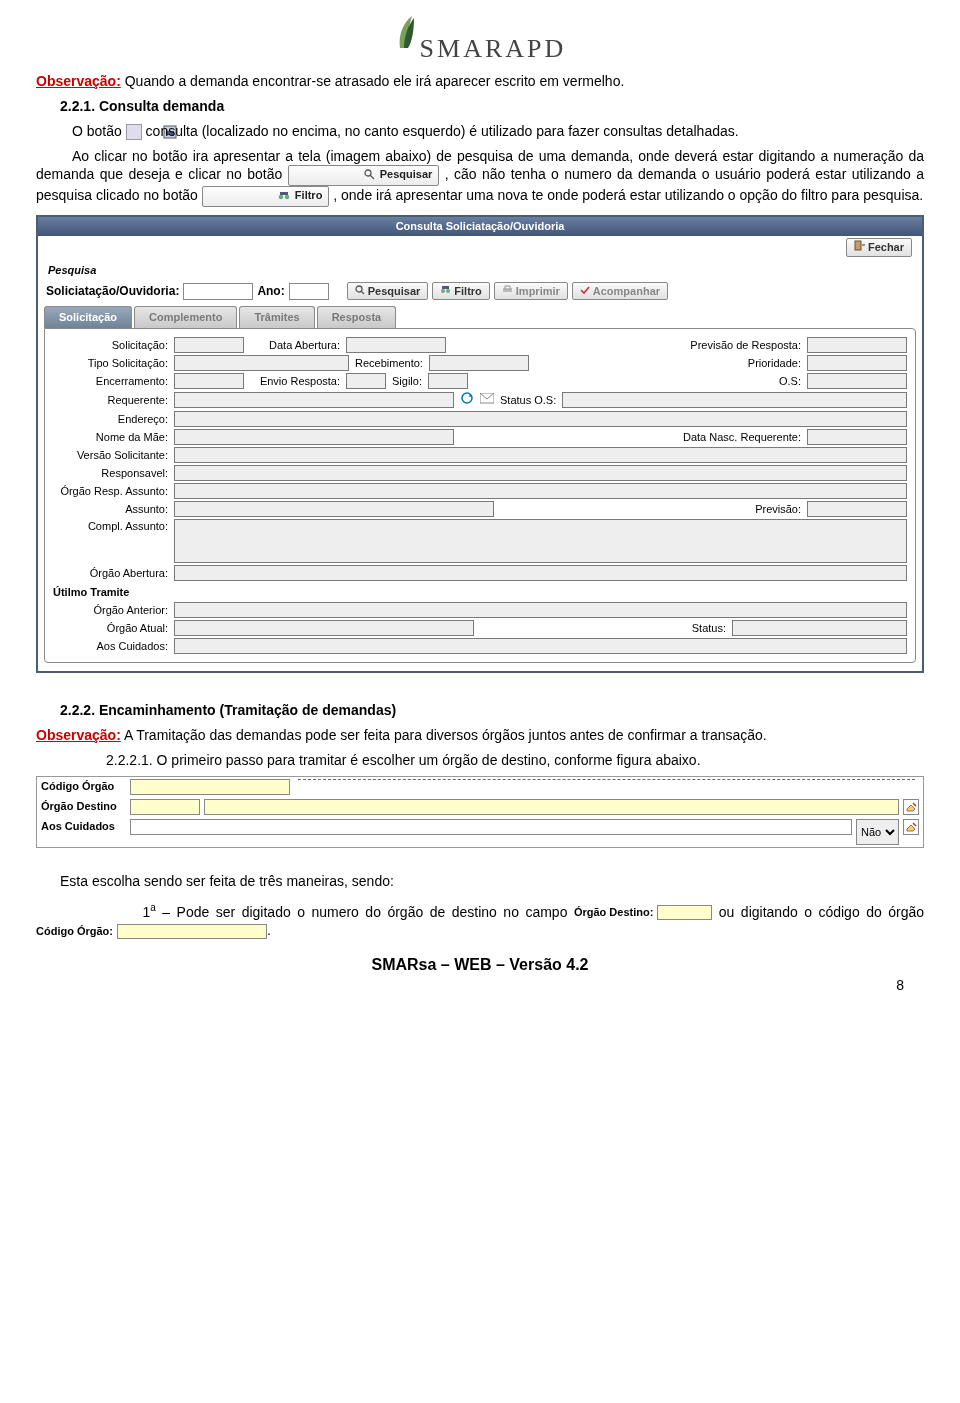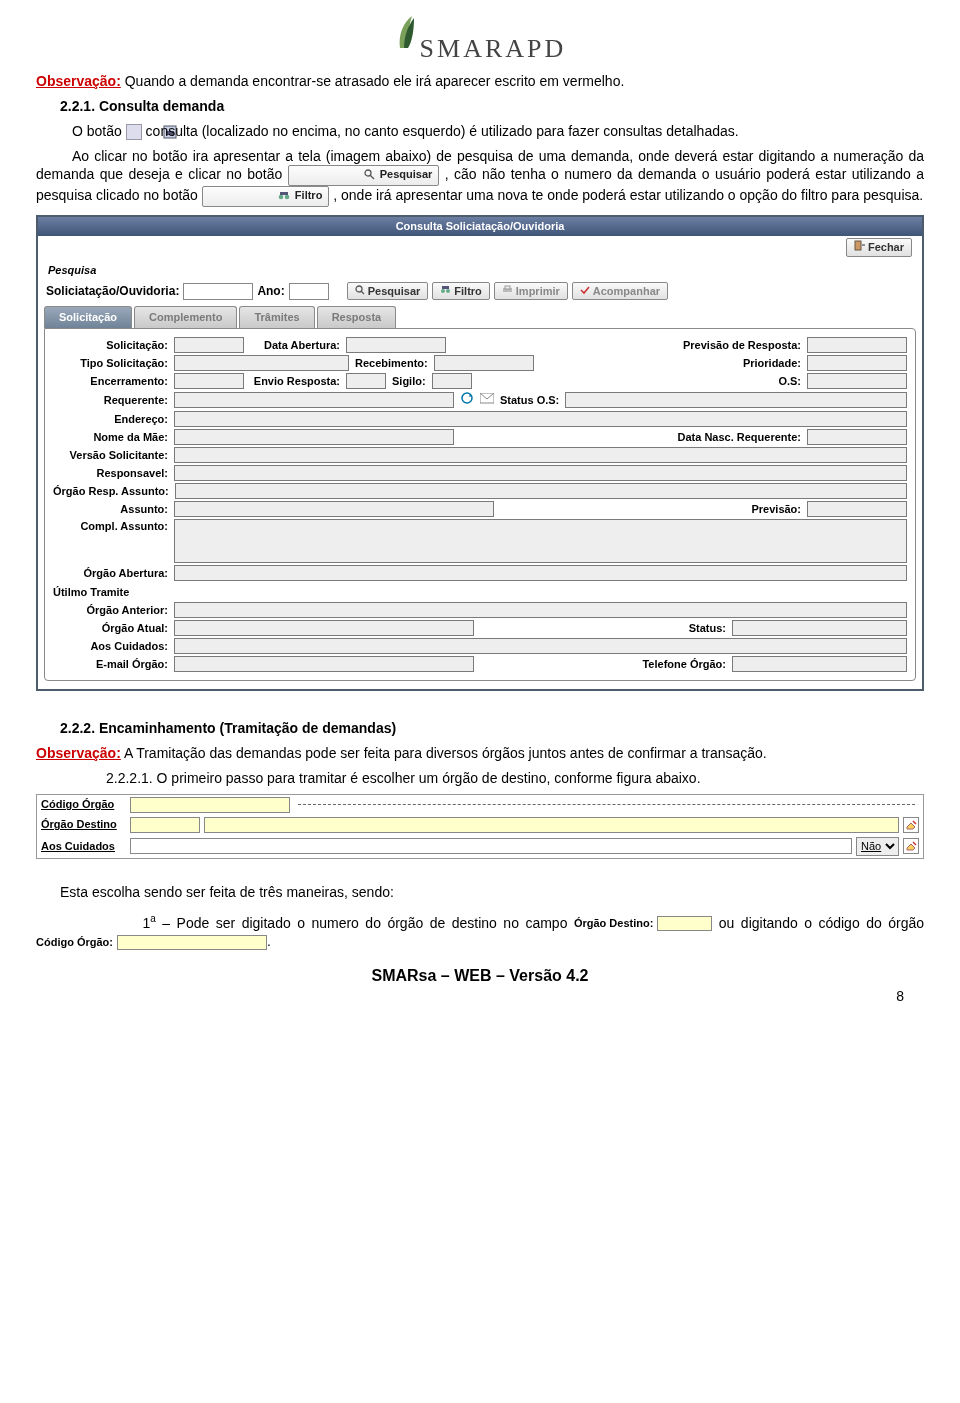--- a/index.html
+++ b/index.html
@@ -24,38 +24,38 @@
   .btn.grey { color:#888; }
   .pesquisa-label { font-weight:bold; padding:4px 10px 2px 10px;font-style:italic; }
   .search-row { display:flex; align-items:center; gap:4px; padding:2px 8px 6px 8px; flex-wrap:wrap; }
   .search-row label { font-weight:bold; font-size:12px; }
   .search-row input { border:1px solid #888; height:17px; font-size:11px; }
   .tabs { display:flex; gap:2px; padding:0 6px; }
   .tab { background: linear-gradient(#e6e6e6,#c9c9c9); border:1px solid #8a8a8a; border-bottom:none; padding:3px 14px; font-weight:bold; font-size:11px; color:#7a7a7a; border-radius:3px 3px 0 0; }
   .tab.active { background: linear-gradient(#9aa8ba,#6f8398); color:#fff; }
   .form-body { border:1px solid #8a8a8a; margin:0 6px 8px 6px; padding:6px 8px; border-radius:0 4px 4px 4px; }
   .frow { display:flex; align-items:center; margin:2px 0; gap:6px; }
-  .lbl { font-weight:bold; text-align:right; font-size:11px; min-width:115px; }
+  .lbl { font-weight:normal; text-align:right; font-size:11px; min-width:115px; }
   .lbl.sm { min-width:auto; }
   .inp { border:1px solid #7a7a7a; background:#eee; height:16px; }
   .inp.w40 { width:40px; }
   .inp.w70 { width:70px; }
   .inp.w100 { width:100px; }
   .inp.w160 { width:175px; }
   .inp.grow { flex:1; }
   .textarea { border:1px solid #7a7a7a; background:#eee; height:44px; flex:1; resize:none; }
   .spacer { flex:1; }
   .subhdr { font-weight:bold; font-size:11px; margin:4px 0 0 0; }
   
   .enc-box { border:1px solid #999; margin-top:6px; font-size:11px; background:#fff; }
-  .enc-row { display:flex; align-items:center; padding:2px 4px; gap:4px;text-decoration:underline; }
+  .enc-row { display:flex; padding:2px 4px; gap:4px; }
   .enc-row .elbl { font-weight:bold; min-width:85px; }
   .enc-row input { border:1px solid #888; background:#ffffcc; height:16px; }
   .dashed { flex:1; border:none; border-bottom:1px dashed #666; height:1px; margin:0 4px; }
-  .sel { border:1px solid #888; background:#eee; height:19px; font-size:11px; }
+  .sel { border:1px solid #888; background:#eee; height:26px; font-size:11px; }
   .eraser { width:16px; height:16px; border:1px solid #888; background:#fff; display:inline-flex; align-items:center; justify-content:center; }
   
   .inline-field { display:inline-block; border:1px solid #888; background:#ffffcc; height:15px; width:90px; vertical-align:middle; }
   .inline-lblbox { display:inline-flex; align-items:center; gap:4px; vertical-align:middle; }
   .footer { text-align:center; font-weight:bold; font-size:16px; margin-top:14px; }
   .pagenum { text-align:right; padding-right:20px; font-size:14px; }
 </style>
 </head>
 <body>
 
@@ -252,27 +252,20 @@
       <span class="lbl">Órgão Atual:</span>
         <span class="inp" style="width:300px"></span>
       <span class="spacer"></span>
       <span class="lbl sm">Status:</span>
         <span class="inp w160"></span>
     </div>
     <div class="frow">
       <span class="lbl">Aos Cuidados:</span>
         <span class="inp grow"></span>
     </div>
-    <div class="frow">
-      <span class="lbl">E-mail Órgão:</span>
-        <span class="inp" style="width:300px"></span>
-      <span class="spacer"></span>
-      <span class="lbl sm">Telefone Órgão:</span>
-        <span class="inp w160"></span>
-    </div>
   </div>
 </div>
 
 <p class="para indent1" style="margin-top:28px">
   <span class="section-num">2.2.2.</span>
   <span class="section-num"> Encaminhamento (Tramitação de demandas)</span>
 </p>
 <p class="para">
   <span class="obs">Observação:</span><span> A Tramitação das demandas pode ser feita para diversos órgãos juntos antes de confirmar a transação.</span>
 </p>

